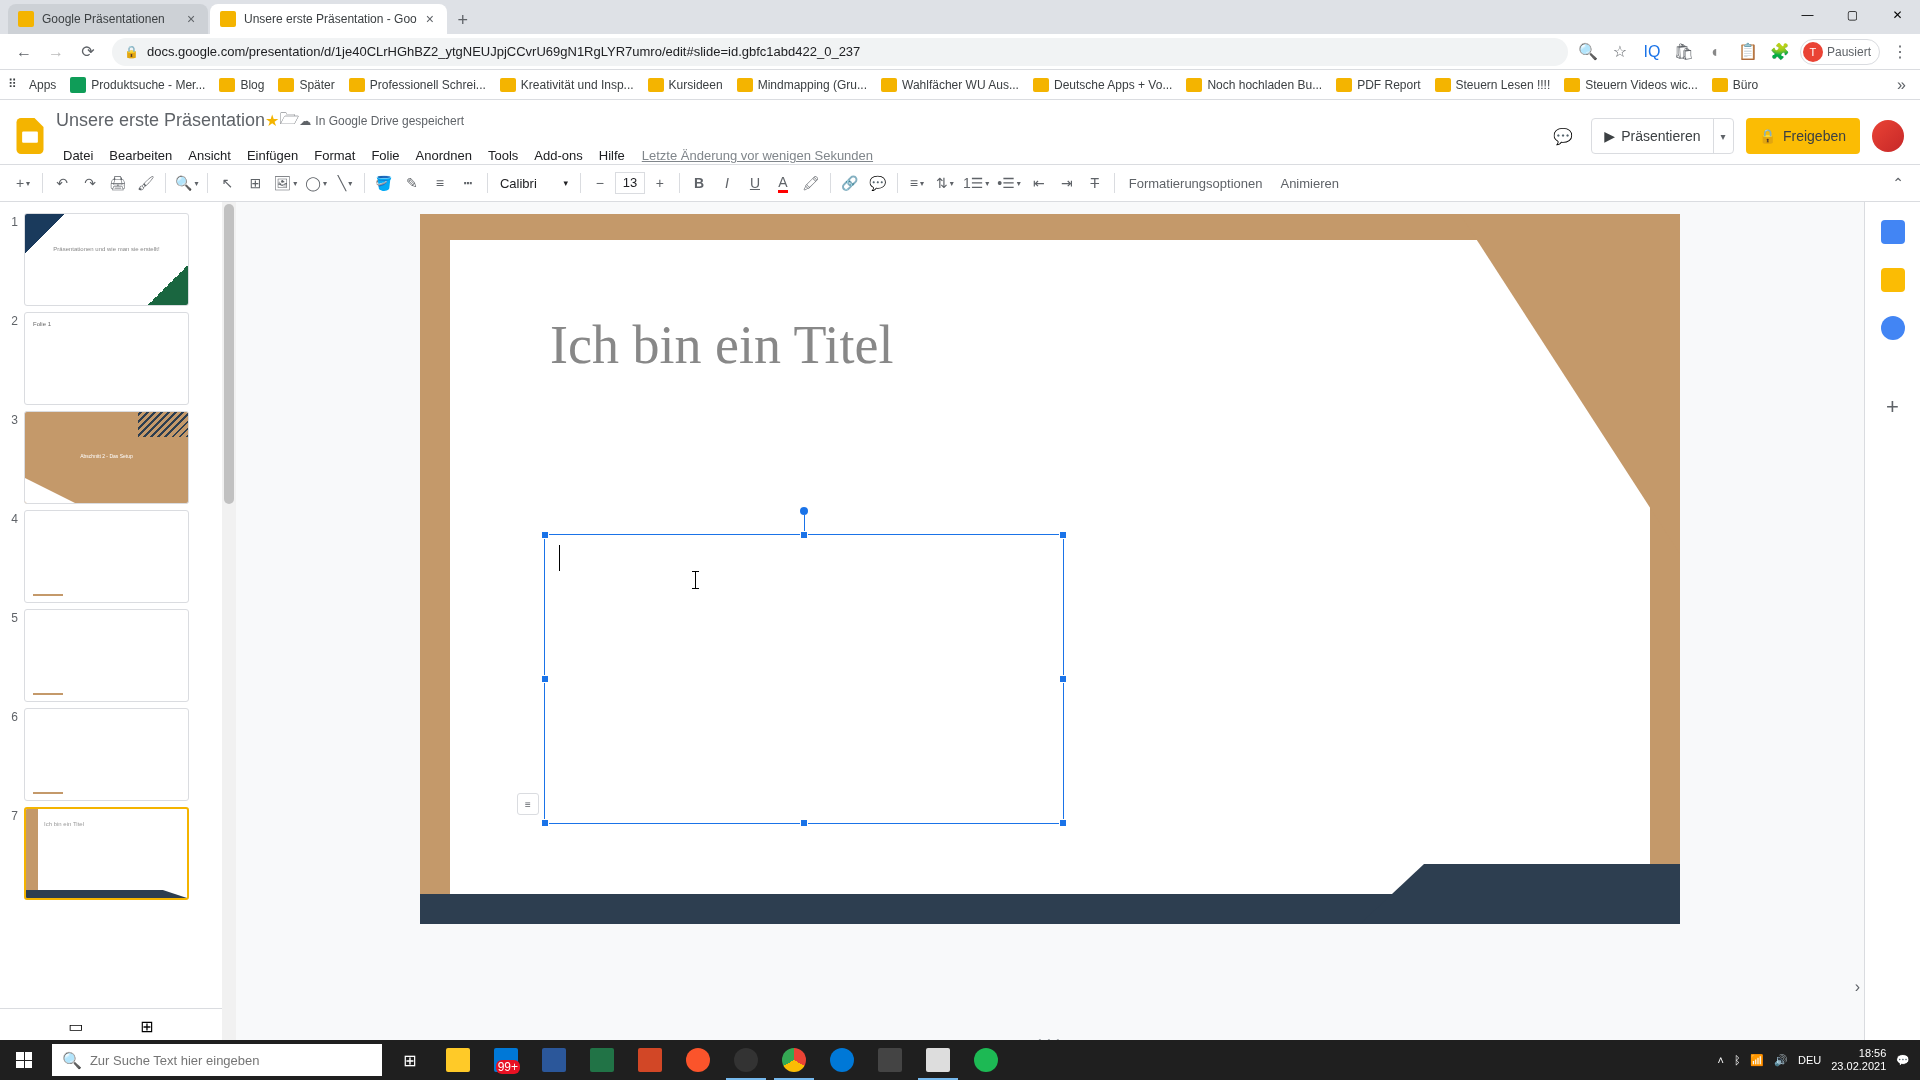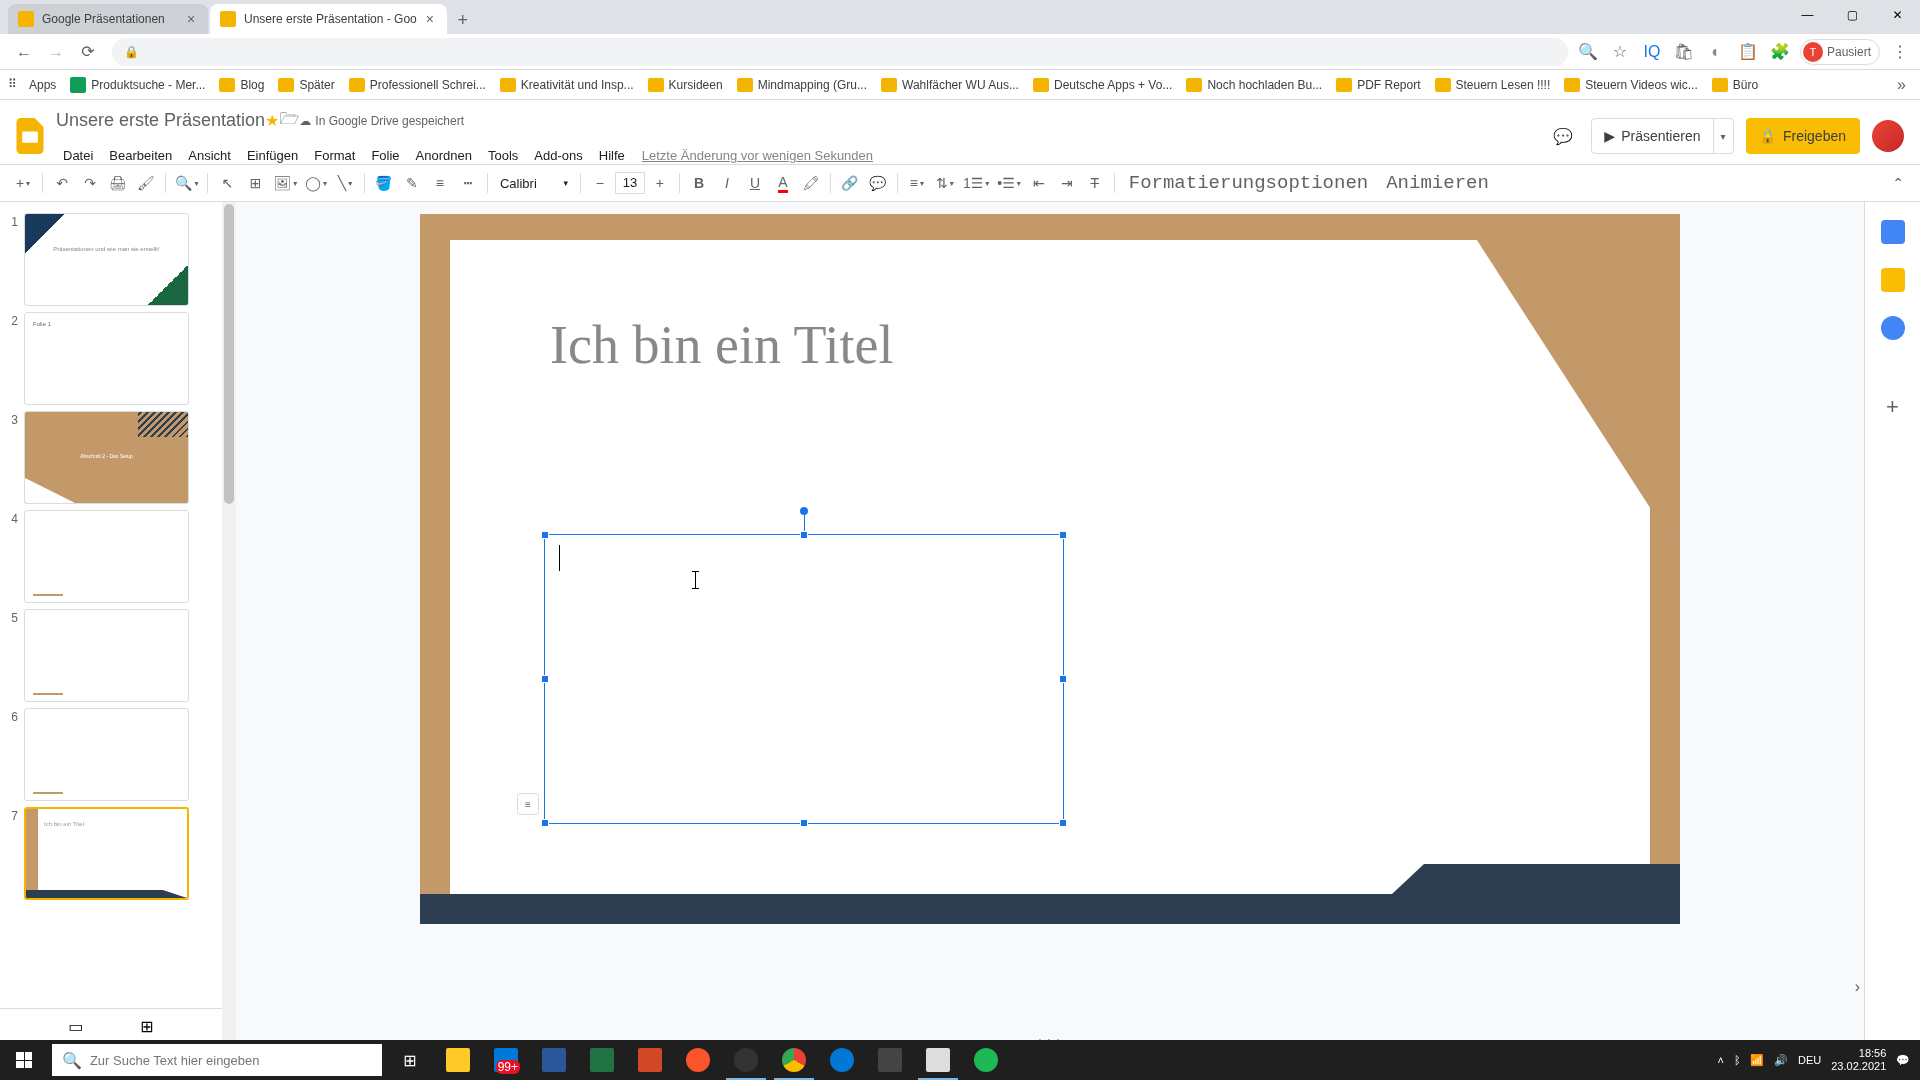--- a/index.html
+++ b/index.html
@@ -57,21 +57,21 @@
 .user-avatar { width: 32px; height: 32px; border-radius: 50%; background: linear-gradient(135deg, #ea4335, #c62828); }
 
 
 .toolbar { height: 38px; border-top: 1px solid #dadce0; border-bottom: 1px solid #dadce0; display: flex; align-items: center; padding: 0 10px; gap: 2px; }
 .tb-btn { min-width: 26px; height: 26px; display: flex; align-items: center; justify-content: center; color: #5f6368; font-size: 14px; padding: 0 3px; }
 .tb-btn.dd::after { content: '▾'; font-size: 8px; margin-left: 2px; color: #5f6368; }
 .tb-sep { width: 1px; height: 20px; background: #dadce0; margin: 0 4px; }
 .font-select { width: 80px; font-size: 13px; color: #202124; display: flex; align-items: center; justify-content: space-between; padding: 0 6px; }
 .font-size-box { display: flex; align-items: center; gap: 2px; }
 .font-size-val { width: 30px; text-align: center; font-size: 13px; color: #202124; border: 1px solid #dadce0; height: 22px; line-height: 20px; border-radius: 0; }
-.tb-text-btn { font-size: 19px; color: #5f6368; padding: 0 8px; font-family: Liberation Mono, monospace; }
+.tb-text-btn { font-size: 13px; color: #5f6368; padding: 0 8px; }
 .tb-collapse { margin-left: auto; color: #5f6368; font-size: 14px; padding: 0 6px; }
 
 
 .main-area { display: flex; height: 842px; }
 .thumb-panel { width: 236px; background: #fff; overflow-y: auto; padding: 8px 0; position: relative; }
 .thumb-scrollbar { position: absolute; right: 0; top: 0; width: 14px; height: 100%; background: #f1f1f1; }
 .thumb-scrollbar-thumb { width: 10px; height: 300px; background: #c1c1c1; border-radius: 5px; margin: 2px auto; }
 .thumb-row { display: flex; padding: 3px 18px 3px 4px; }
 .thumb-num { width: 20px; font-size: 12px; color: #5f6368; text-align: right; padding-right: 6px; padding-top: 2px; }
 .thumb { width: 165px; height: 93px; border: 1px solid #dadce0; border-radius: 3px; background: #fff; position: relative; overflow: hidden; }
@@ -169,20 +169,21 @@
     <div>✕</div>
   </div>
 </div>
 
 <div class="address-bar">
   <div class="nav-btn">←</div>
   <div class="nav-btn" style="color:#bbb;">→</div>
   <div class="nav-btn">⟳</div>
   <div class="url-box">
     <span class="lock-icon">🔒</span>
+    <span class="url-text">docs.google.com/presentation/d/1je40CLrHGhBZ2_ytgNEUJpjCCvrU69gN1RgLYR7umro/edit#slide=id.gbfc1abd422_0_237</span>
   </div>
   <div class="addr-right">
     <div class="addr-icon">🔍</div>
     <div class="addr-icon">☆</div>
     <div class="addr-icon" style="color:#1a73e8;">IQ</div>
     <div class="addr-icon">🛍</div>
     <div class="addr-icon" style="color:#888;">◐</div>
     <div class="addr-icon">📋</div>
     <div class="addr-icon">🧩</div>
     <div class="profile-badge">

